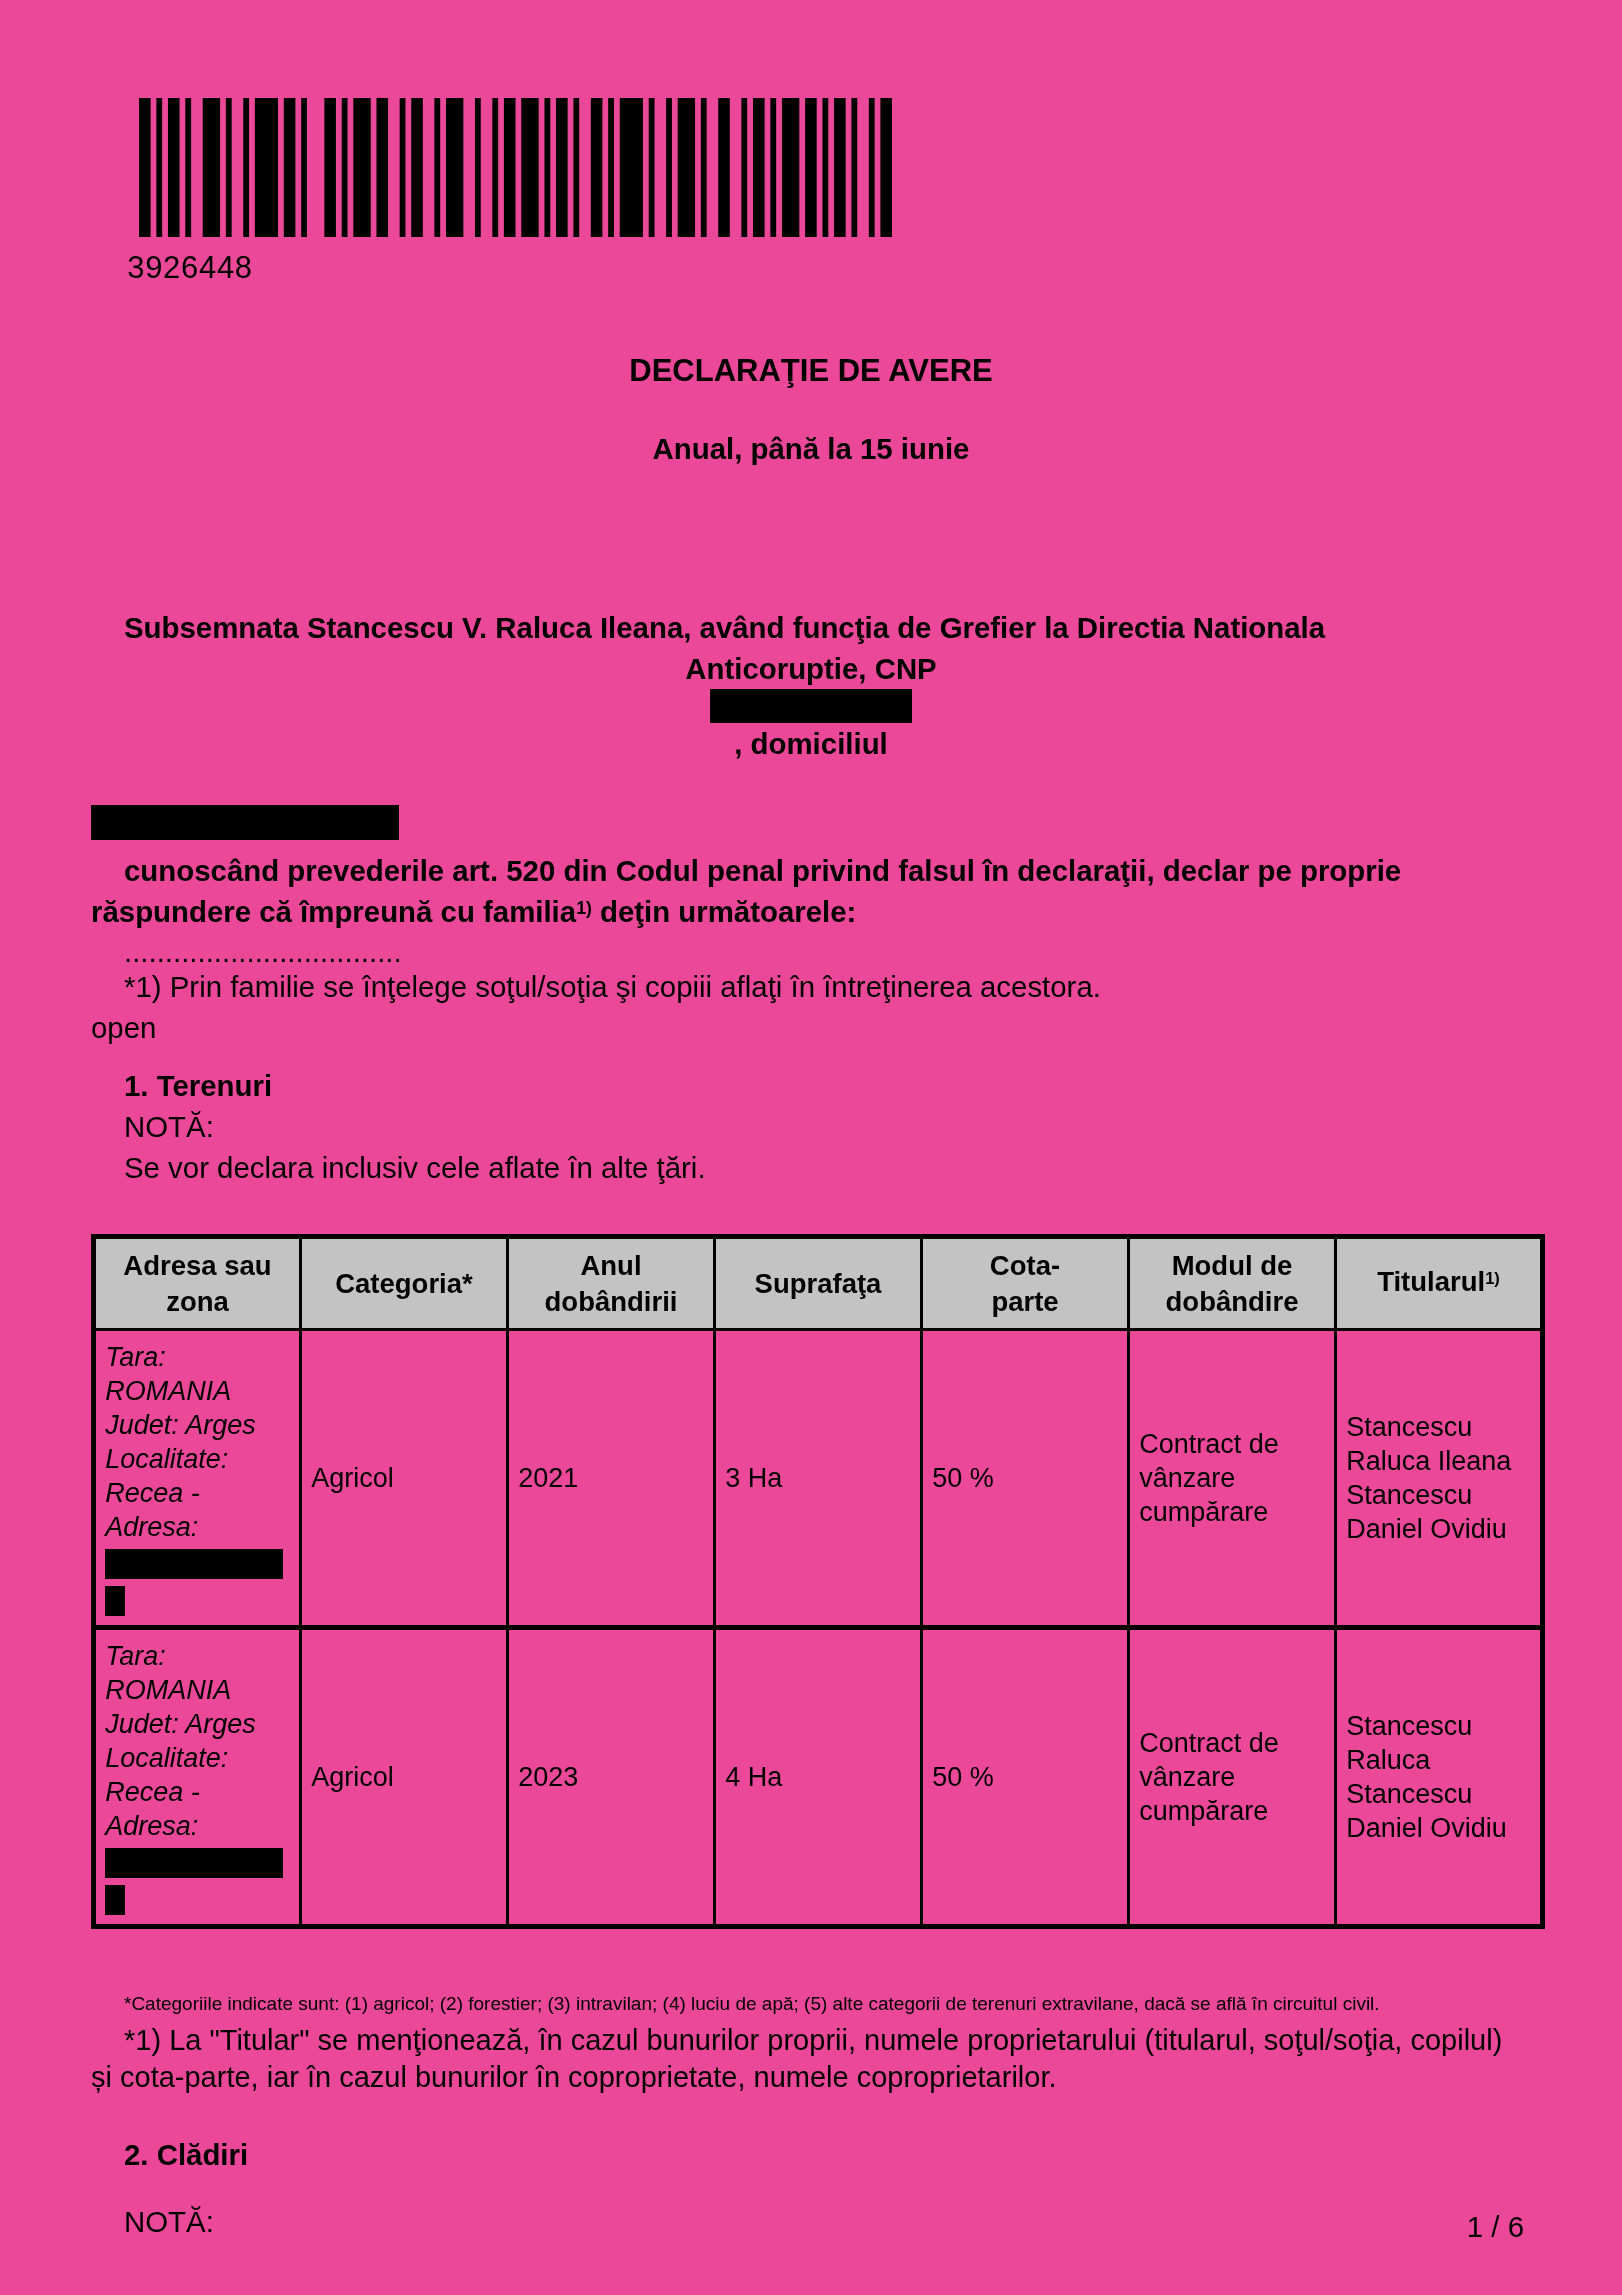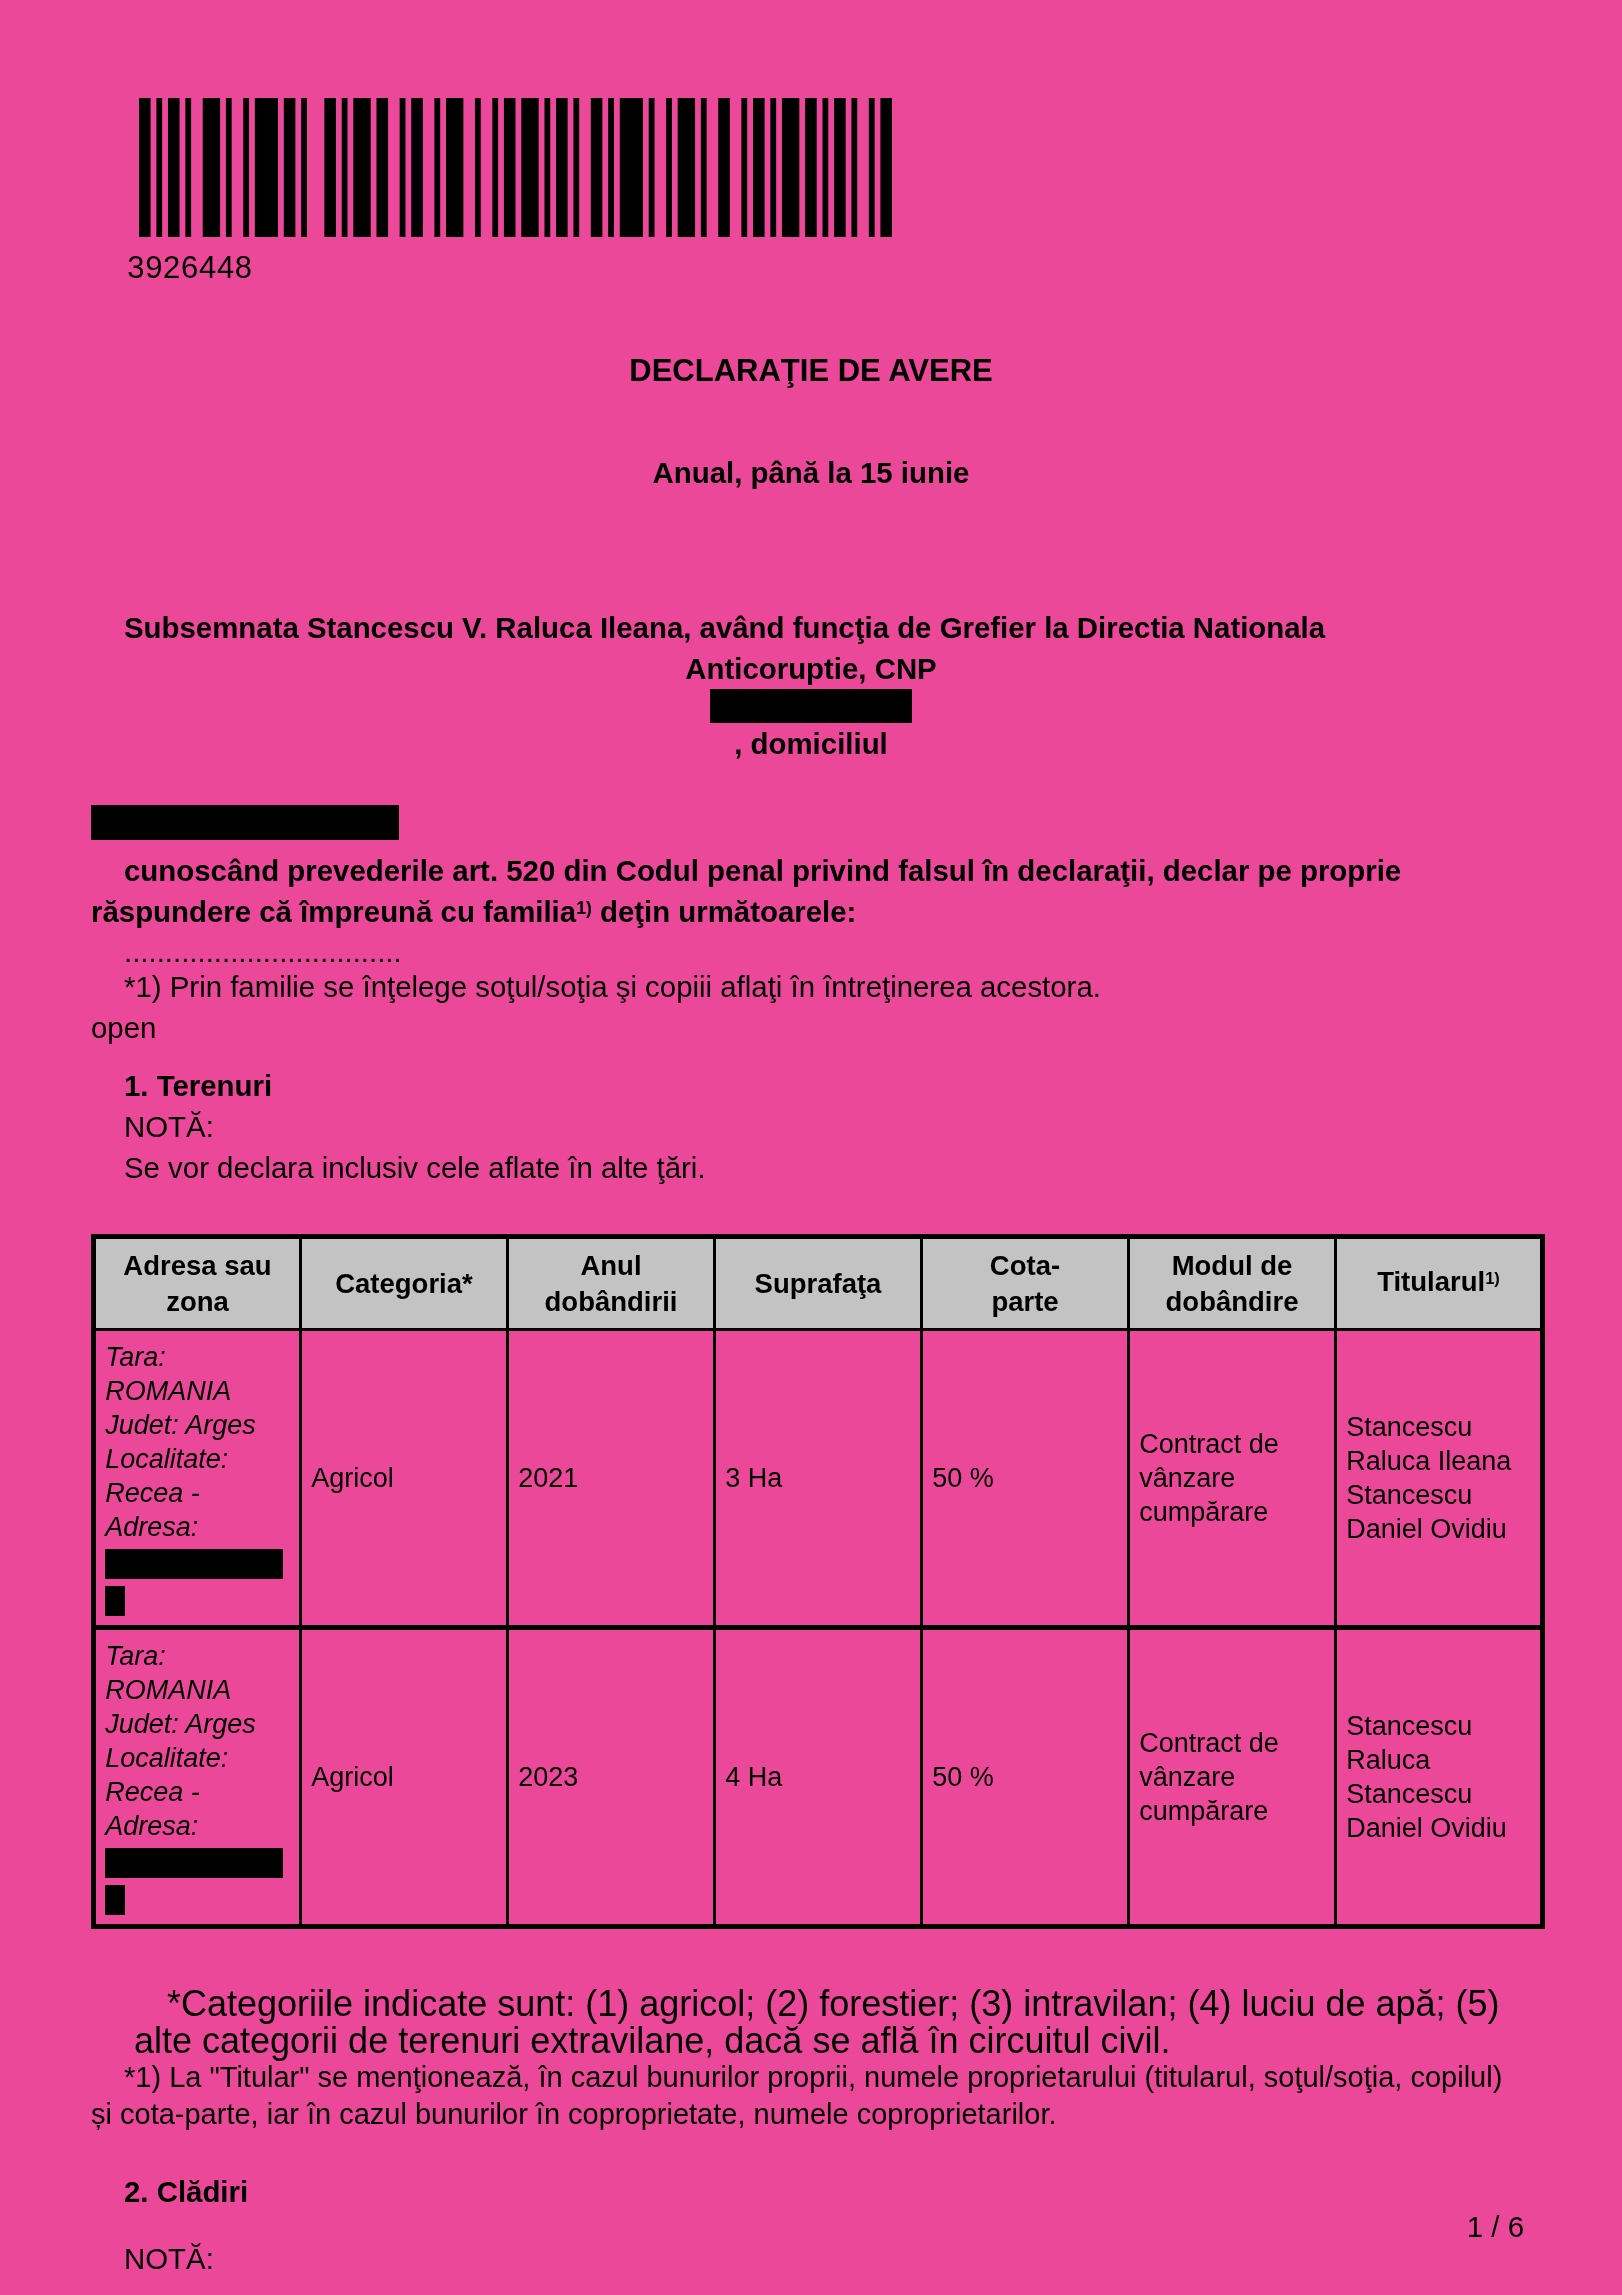--- a/index.html
+++ b/index.html
@@ -20,21 +20,21 @@
   .barcode-block { position:absolute; top:98px; left:139px; }
   .barcode-svg { width:753px; height:139px; display:block; }
   .barcode-number { margin-top:13px; margin-left:-11.8px; font-size:31px; letter-spacing:0.7px; }
 
   
   .doc-title {
     position:absolute; top:353px; left:91px; width:1440px;
     text-align:center; font-weight:bold; font-size:31px;
   }
   .doc-subtitle {
-    position:absolute; top:456px; left:91px; width:1440px;
+    position:absolute; top:432px; left:91px; width:1440px;
     text-align:center; font-weight:bold; font-size:29.4px;
   }
 
   
   .content {
     position:absolute; top:607px; left:91px; width:1440px;
     font-size:29.4px; line-height:41px;
   }
   .bold { font-weight:bold; }
   .ind { text-indent:33px; }
@@ -78,21 +78,21 @@
     vertical-align:middle; text-align:left;
     padding:9.2px 9.2px;
   }
   td.addr { vertical-align:top;font-style:italic; }
   tr.row-sep { border-top:5.2px solid #000; }
   .redact-cell { width:178px; height:30px; margin-top:5.2px; display:block; }
   .redact-cell-sm { width:19.6px; height:30px; margin-top:6.5px; display:block; }
   tr.trow { height:288px; }
 
   
-  .footnote { margin-top:56px; font-size:36px; line-height:37px; text-indent:33px;margin-left:43px; }
+  .footnote { margin-top:56px; font-size:19px; line-height:37px; text-indent:33px; }
   .footnote2 { margin-top:0; font-size:29px; line-height:37px; text-indent:33px; }
   .sec-cladiri { margin-top:38px; }
   .nota2 { margin-top:26px; }
 
   .page-number {
     position:absolute; top:2210px; right:98px;
     font-size:29.4px;
   }
 </style>
 </head>

